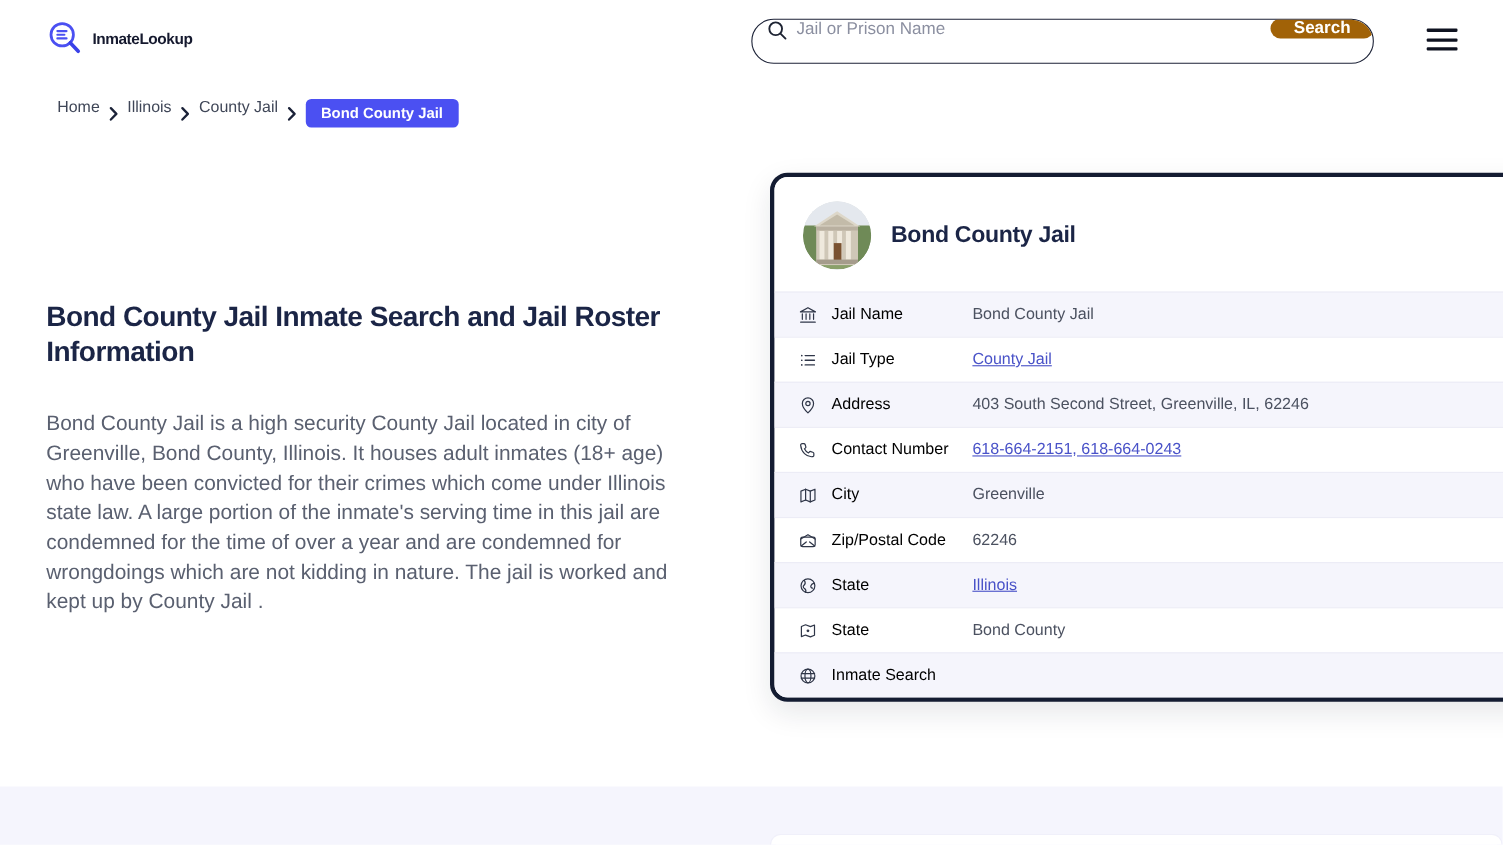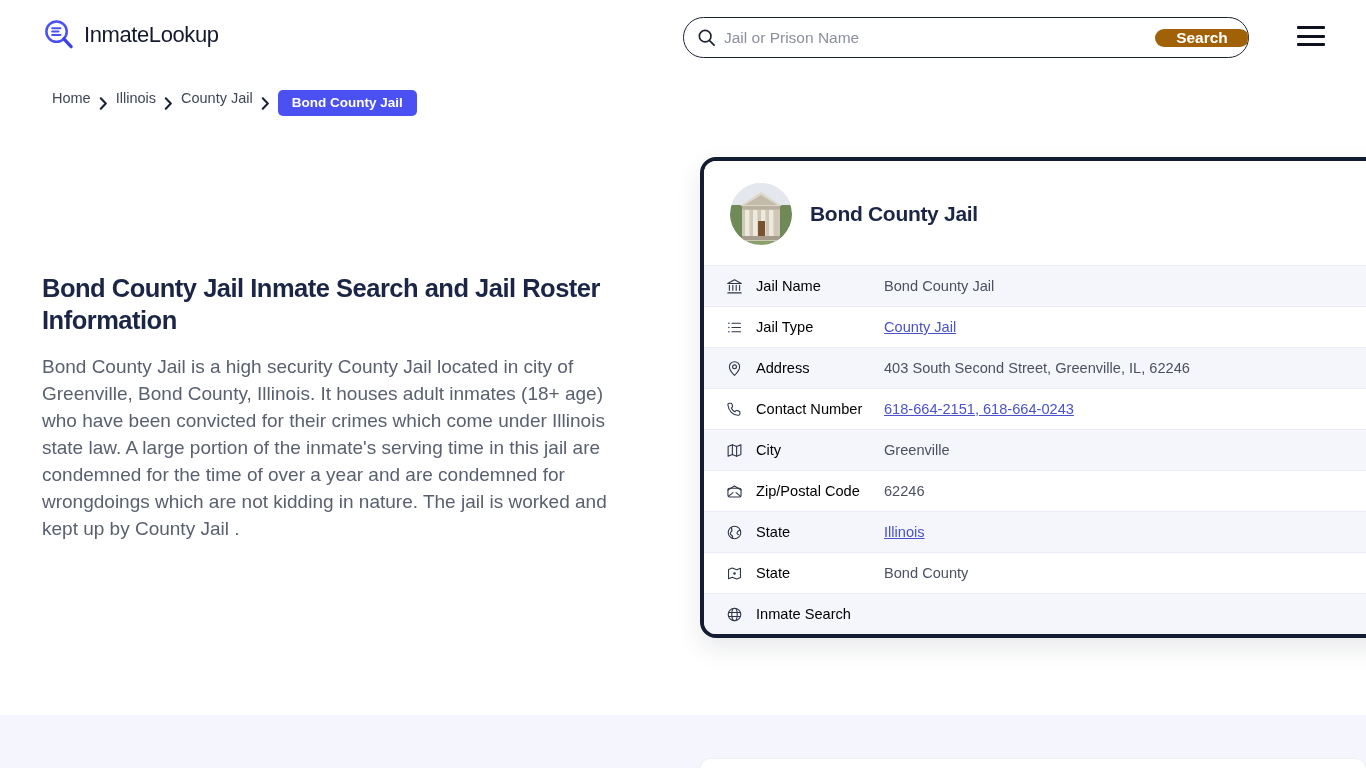--- a/index.html
+++ b/index.html
@@ -31,35 +31,35 @@
     position: absolute;
     left: 42px;
     top: 18px;
     display: flex;
     align-items: center;
     gap: 9px;
     text-decoration: none;
   }
   .brand-mark { width: 33px; height: 33px; display: block; }
   .brand-text {
-    font-size: 22px;
-    font-weight: 400;
+    font-size: 14px;
+    font-weight: 700;
     letter-spacing: -0.4px;
     color: #15192e;
     white-space: nowrap;
   }
 
   .search-wrap {
     position: absolute;
     left: 683px;
     top: 17px;
     width: 566px;
     height: 41px;
     display: flex;
-    align-items: center;
+    align-items: flex-start;
     border: 1.6px solid #1c2237;
     border-radius: 21px;
     background: #ffffff;
     overflow: hidden;
   }
   .search-icon-box {
     width: 36px;
     display: flex;
     align-items: center;
     justify-content: center;
@@ -147,21 +147,21 @@
     left: 42px;
     top: 272px;
     width: 600px;
   }
   .page-title {
     font-size: 25.5px;
     line-height: 1.27;
     font-weight: 700;
     letter-spacing: -0.5px;
     color: #1b2546;
-    margin-bottom: 17px;
+    margin-bottom: 36px;
   }
   .body-copy {
     font-size: 19px;
     line-height: 1.42;
     color: #5a6070;
     margin-bottom: 22px;
   }
 
   
   .info-card {

